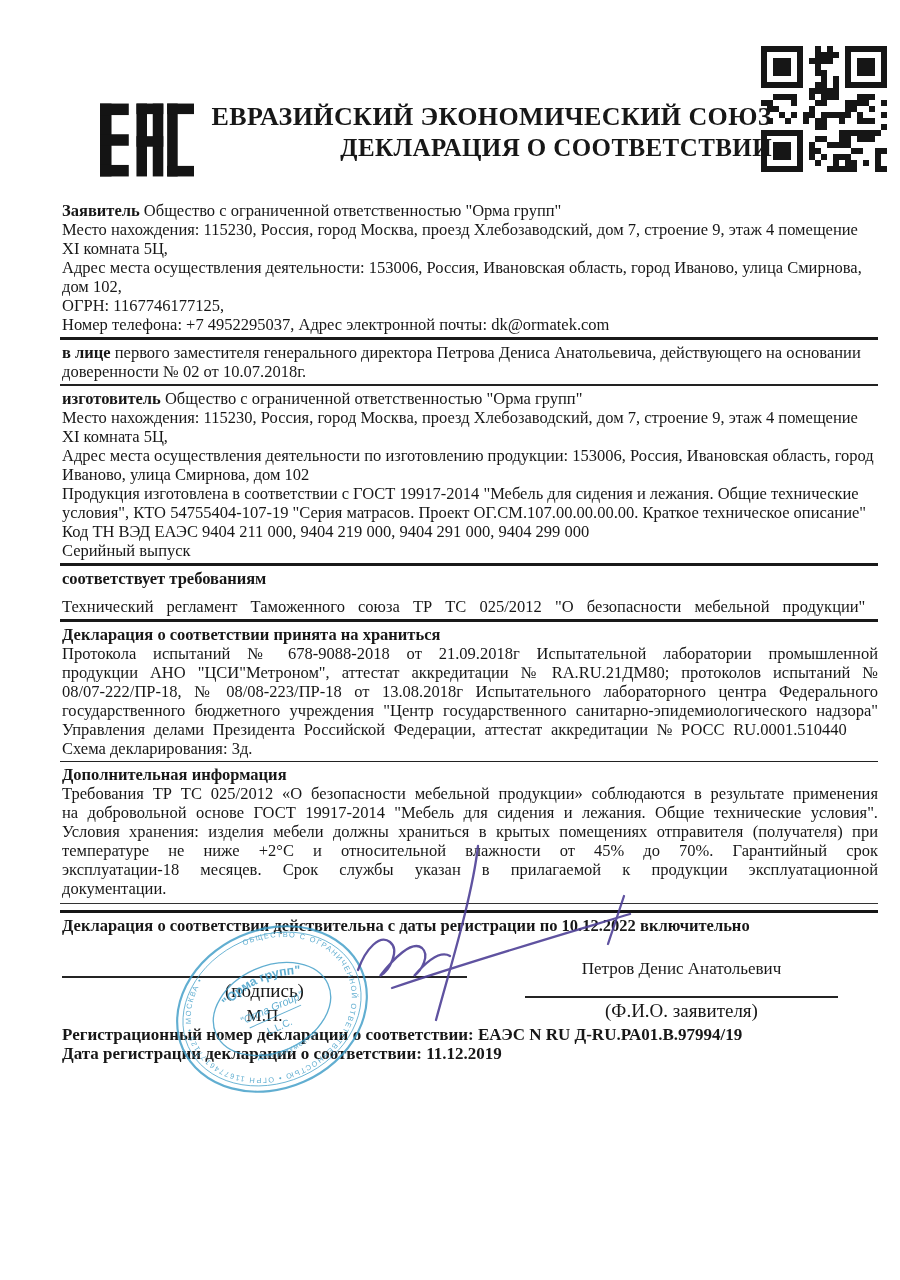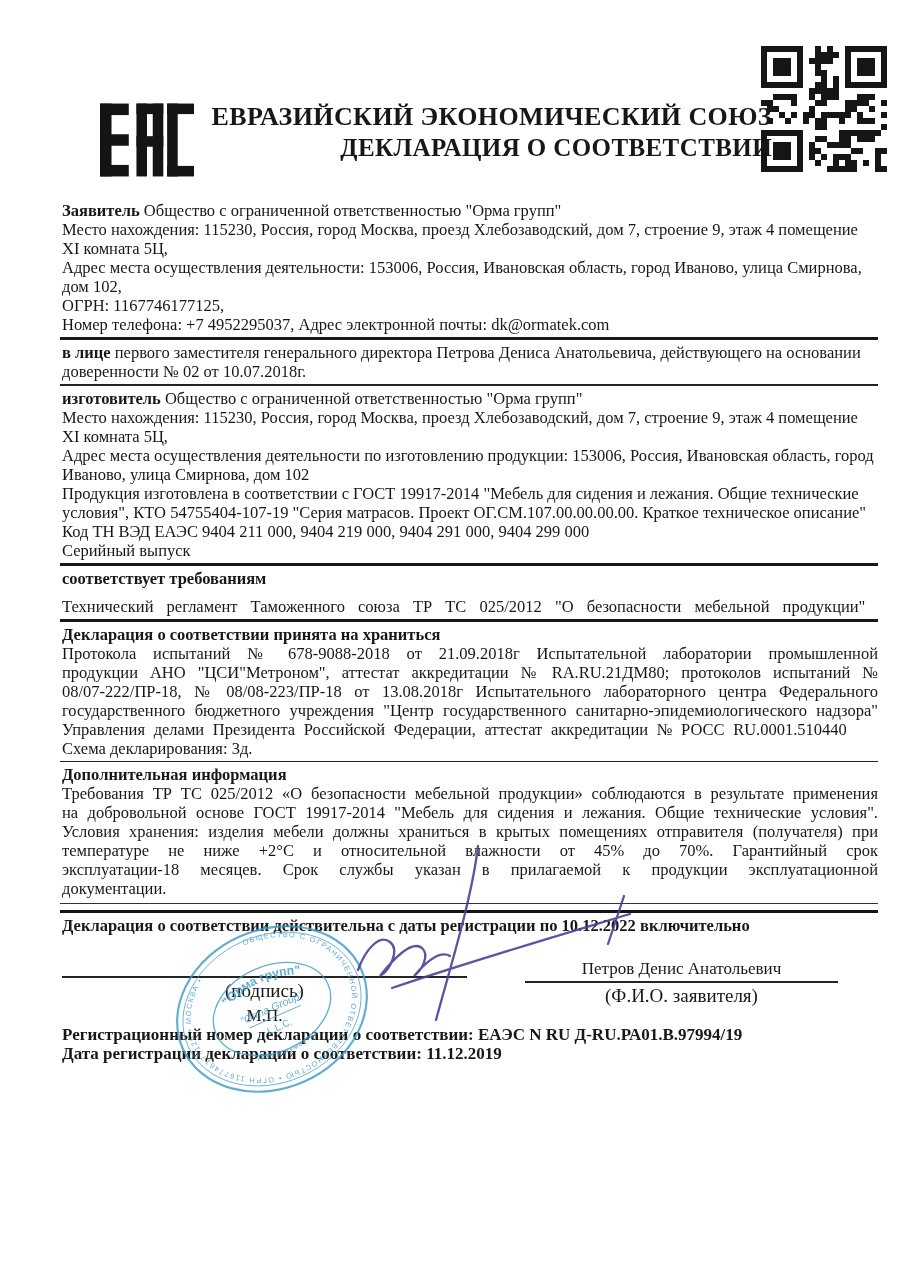--- a/index.html
+++ b/index.html
@@ -29,21 +29,21 @@
   .dbl{height:6px;border-top:1.5px solid #333;border-bottom:3px solid #151515;
        margin:5px 0 3px -2px;}
   .gap8{height:9px;}
   
   .sig{position:relative;}
   .validity{font-weight:bold;margin-top:1px;}
   .sigrow{display:flex;margin-top:24px;}
   .sig-left{width:405px;padding-top:17px;text-align:center;}
   .sig-left .line{border-top:2px solid #242424;height:0;}
   .sig-right{width:313px;margin-left:58px;text-align:center;}
-  .sig-right .name{border-bottom:2px solid #242424;padding-bottom:3px;font-size:17px;}
+  .sig-right .name{border-bottom:2px solid #242424;padding-bottom:18px;font-size:17px;}
   .caption{font-size:19px;margin-top:3px;}
   .mp{margin-top:6px;font-size:17px;}
   .reg-line{font-weight:bold;margin-top:30px;font-size:17px;}
   .date-line{font-weight:bold;margin-top:24px;font-size:17px;}
   
   .stamp{position:absolute;left:86px;top:2px;pointer-events:none;opacity:.82;}
   .signature-ink{position:absolute;left:266px;top:-78px;pointer-events:none;opacity:.9;}
 </style>
 </head>
 <body>

